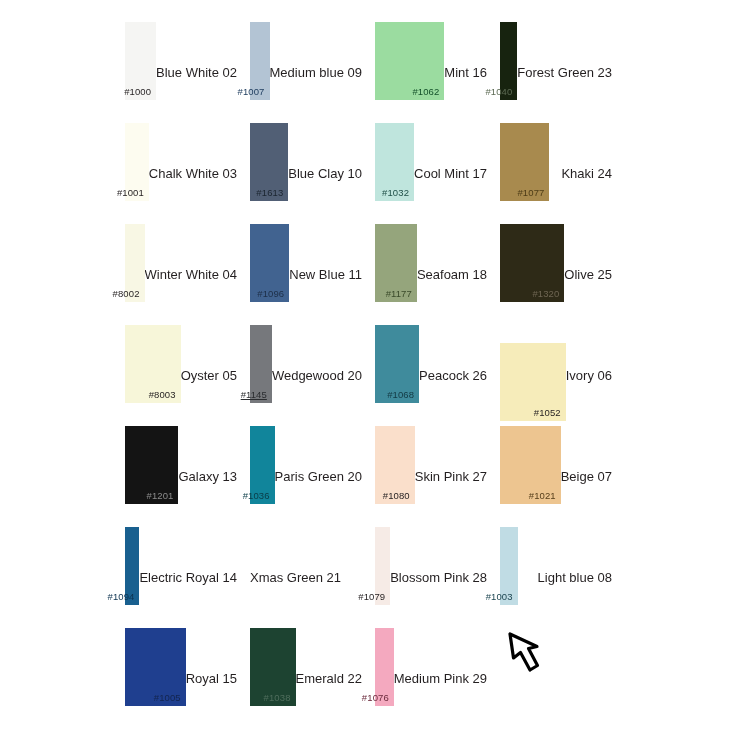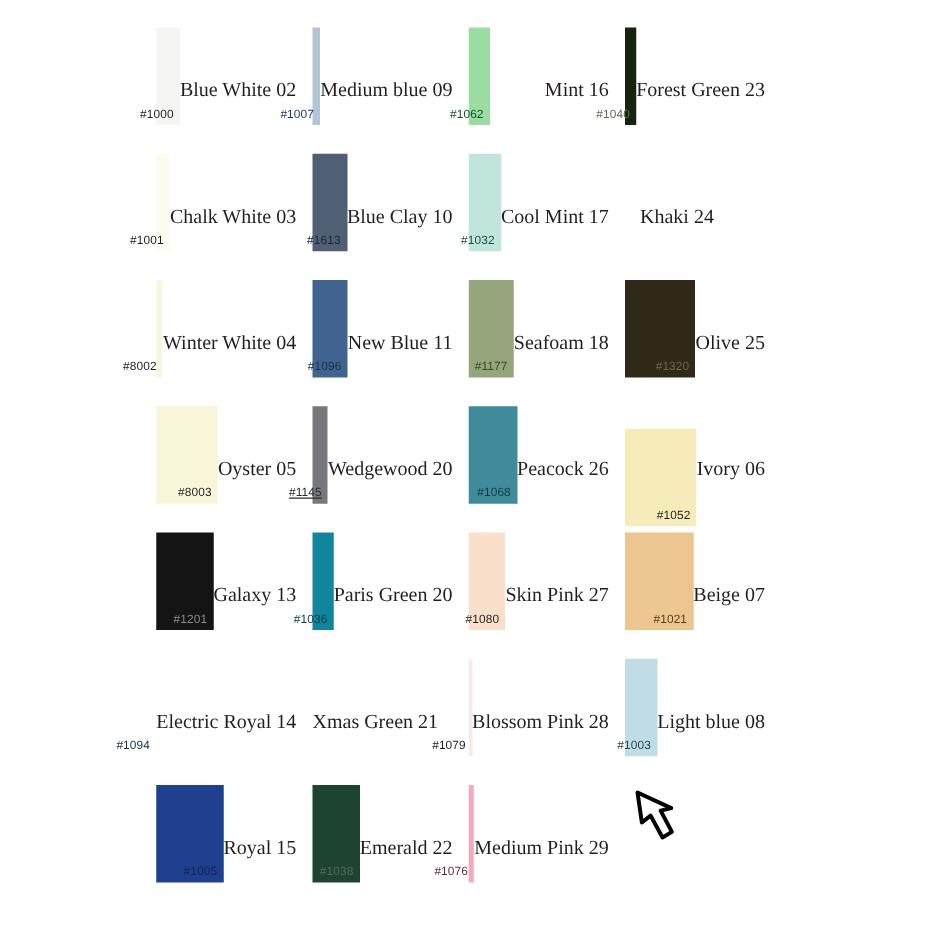--- a/index.html
+++ b/index.html
@@ -43,26 +43,26 @@
     right: 5px;
     bottom: 3px;
     font-size: 9.5px;
     line-height: 1;
     letter-spacing: 0.1px;
     font-family: "Liberation Sans", sans-serif;
     white-space: nowrap;
   }
   .swatch-name {
     margin-top: 24px;
-    font-size: 16px;
+    font-size: 13px;
     line-height: 1;
     color: #231f20;
     text-align: center;
     white-space: nowrap;
-    font-family: Liberation Serif, serif;
+    font-family: Liberation Sans, sans-serif;
   }
   #mouse-cursor {
     position: absolute;
     left: 507px;
     top: 631px;
     width: 40px;
     height: 46px;
     pointer-events: none;
   }
 </style>
@@ -79,21 +79,21 @@
     <div class="swatch-cell">
       <div class="swatch-chip" style="background-color: rgb(179, 196, 212);">
         <span class="swatch-code" style="color: rgb(27, 58, 92);">#1007</span>
       </div>
       <div class="swatch-name" style="color: rgb(35, 31, 32);">Medium blue 09</div>
     </div>
     <div class="swatch-cell">
       <div class="swatch-chip" style="background-color: rgb(155, 220, 160);">
         <span class="swatch-code" style="color: rgb(20, 81, 42);">#1062</span>
       </div>
-      <div class="swatch-name" style="color: rgb(35, 31, 32); padding-left: 44px;">Mint 16</div>
+      <div class="swatch-name" style="color: rgb(35, 31, 32);">Mint 16</div>
     </div>
     <div class="swatch-cell">
       <div class="swatch-chip" style="background-color: rgb(23, 35, 15);">
         <span class="swatch-code" style="color: rgb(93, 107, 84);">#1040</span>
       </div>
       <div class="swatch-name" style="color: rgb(35, 31, 32);">Forest Green 23</div>
     </div>
     <div class="swatch-cell">
       <div class="swatch-chip" style="background-color: rgb(253, 252, 240);">
         <span class="swatch-code" style="color: rgb(35, 31, 32);">#1001</span>
@@ -106,20 +106,23 @@
       </div>
       <div class="swatch-name" style="color: rgb(35, 31, 32);">Blue Clay 10</div>
     </div>
     <div class="swatch-cell">
       <div class="swatch-chip" style="background-color: rgb(191, 229, 221);">
         <span class="swatch-code" style="color: rgb(31, 80, 72);">#1032</span>
       </div>
       <div class="swatch-name" style="color: rgb(35, 31, 32);">Cool Mint 17</div>
     </div>
     <div class="swatch-cell">
+      <div class="swatch-chip" style="background-color: rgb(168, 138, 78);">
+        <span class="swatch-code" style="color: rgb(77, 60, 23);">#1077</span>
+      </div>
       <div class="swatch-name" style="color: rgb(35, 31, 32); padding-left: 12px;">Khaki 24</div>
     </div>
     <div class="swatch-cell">
       <div class="swatch-chip" style="background-color: rgb(248, 247, 228);">
         <span class="swatch-code" style="color: rgb(35, 31, 32);">#8002</span>
       </div>
       <div class="swatch-name" style="color: rgb(35, 31, 32);">Winter White 04</div>
     </div>
     <div class="swatch-cell">
       <div class="swatch-chip" style="background-color: rgb(65, 99, 144);">
@@ -199,21 +202,21 @@
     <div class="swatch-cell">
       <div class="swatch-chip" style="background-color: rgb(246, 235, 230);">
         <span class="swatch-code" style="color: rgb(35, 31, 32);">#1079</span>
       </div>
       <div class="swatch-name" style="color: rgb(35, 31, 32);">Blossom Pink 28</div>
     </div>
     <div class="swatch-cell">
       <div class="swatch-chip" style="background-color: rgb(192, 220, 228);">
         <span class="swatch-code" style="color: rgb(30, 71, 82);">#1003</span>
       </div>
-      <div class="swatch-name" style="color: rgb(35, 31, 32);">Light blue 08</div>
+      <div class="swatch-name" style="color: rgb(35, 31, 32); padding-left: 20px;">Light blue 08</div>
     </div>
     <div class="swatch-cell">
       <div class="swatch-chip" style="background-color: rgb(31, 63, 143);">
         <span class="swatch-code" style="color: rgb(19, 37, 79);">#1005</span>
       </div>
       <div class="swatch-name" style="color: rgb(35, 31, 32);">Royal 15</div>
     </div>
     <div class="swatch-cell">
       <div class="swatch-chip" style="background-color: rgb(29, 67, 49);">
         <span class="swatch-code" style="color: rgb(79, 109, 92);">#1038</span>

